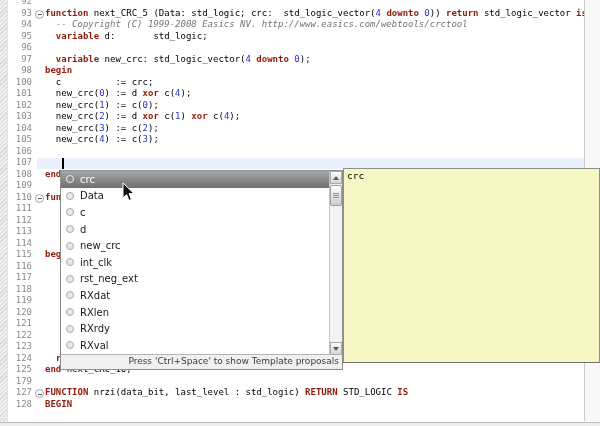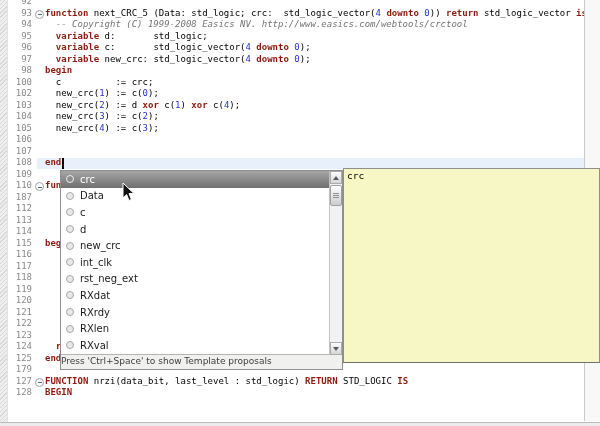--- a/index.html
+++ b/index.html
@@ -61,21 +61,21 @@
   .sb-up::after{content:"";border-left:3px solid transparent;border-right:3px solid transparent;
           border-bottom:4px solid #5a5a5a;}
   .sb-down::after{content:"";border-left:3px solid transparent;border-right:3px solid transparent;
           border-top:4px solid #5a5a5a;}
   .sb-thumb{position:absolute;left:0;top:14px;width:12px;height:21px;border-radius:2px;
           background:linear-gradient(#ffffff,#cccccc);border:1px solid #9f9f9f;
           box-sizing:border-box;}
   .sb-thumb::after{content:"";position:absolute;left:2px;top:7px;width:6px;height:5px;
           background:repeating-linear-gradient(#8f8f8f 0 1px,transparent 1px 2px);}
   .pfooter{position:absolute;left:0;bottom:0;right:0;height:15px;background:#f0f0ee;
-           border-top:1px solid #b5b5b5;box-sizing:border-box;text-align:left;
+           border-top:1px solid #b5b5b5;box-sizing:border-box;text-align:right;
            font-family:"DejaVu Sans",sans-serif;font-size:9px;color:#3d3d3d;
            line-height:13px;padding-right:3px;}
   
   .mouse{position:absolute;left:122px;top:183px;z-index:20;}
 </style>
 </head>
 <body>
 
 <div class="screen">
 
@@ -100,36 +100,40 @@
         <span class="code"><span class="tok-cm">  -- Copyright (C) 1999-2008 Easics NV. http://www.easics.com/webtools/crctool</span></span>
       </div>
       <div class="row">
         <span class="ln">95</span>
         <span class="foldc"></span>
         <span class="code"><span class="tok-pl">  </span><span class="tok-kw">variable</span><span class="tok-pl"> d:       std_logic;</span></span>
       </div>
       <div class="row">
         <span class="ln">96</span>
         <span class="foldc"></span>
-        <span class="code"><span class="tok-pl">  </span><span class="tok-kw">variable</span><span class="tok-pl"> c:       std_logic_vector(</span><span class="tok-num">4</span><span class="tok-pl"> </span><span class="tok-kw">downto</span><span class="tok-pl"> </span><span class="tok-num">0</span><span class="tok-pl">);</span></span>
       </div>
       <div class="row">
         <span class="ln">97</span>
         <span class="foldc"></span>
         <span class="code"><span class="tok-pl">  </span><span class="tok-kw">variable</span><span class="tok-pl"> new_crc: std_logic_vector(</span><span class="tok-num">4</span><span class="tok-pl"> </span><span class="tok-kw">downto</span><span class="tok-pl"> </span><span class="tok-num">0</span><span class="tok-pl">);</span></span>
       </div>
       <div class="row">
         <span class="ln">98</span>
         <span class="foldc"></span>
         <span class="code"><span class="tok-kw">begin</span></span>
       </div>
       <div class="row">
         <span class="ln">100</span>
         <span class="foldc"></span>
         <span class="code"><span class="tok-pl">  c          := crc;</span></span>
+      </div>
+      <div class="row">
+        <span class="ln">101</span>
+        <span class="foldc"></span>
+        <span class="code"><span class="tok-pl">  new_crc(</span><span class="tok-num">0</span><span class="tok-pl">) := d </span><span class="tok-kw">xor</span><span class="tok-pl"> c(</span><span class="tok-num">4</span><span class="tok-pl">);</span></span>
       </div>
       <div class="row">
         <span class="ln">102</span>
         <span class="foldc"></span>
         <span class="code"><span class="tok-pl">  new_crc(</span><span class="tok-num">1</span><span class="tok-pl">) := c(</span><span class="tok-num">0</span><span class="tok-pl">);</span></span>
       </div>
       <div class="row">
         <span class="ln">103</span>
         <span class="foldc"></span>
         <span class="code"><span class="tok-pl">  new_crc(</span><span class="tok-num">2</span><span class="tok-pl">) := d </span><span class="tok-kw">xor</span><span class="tok-pl"> c(</span><span class="tok-num">1</span><span class="tok-pl">) </span><span class="tok-kw">xor</span><span class="tok-pl"> c(</span><span class="tok-num">4</span><span class="tok-pl">);</span></span>
@@ -165,21 +169,21 @@
         <span class="code"></span>
       </div>
       <div class="row">
         <span class="ln">110</span>
         <span class="foldc">
           <span class="fold-icon"></span>
         </span>
         <span class="code"><span class="tok-kw">function</span></span>
       </div>
       <div class="row">
-        <span class="ln">187</span>
+        <span class="ln">111</span>
         <span class="foldc"></span>
         <span class="code"></span>
       </div>
       <div class="row">
         <span class="ln">112</span>
         <span class="foldc"></span>
         <span class="code"></span>
       </div>
       <div class="row">
         <span class="ln">113</span>
@@ -306,25 +310,25 @@
         <div class="pitem">
           <span class="picon"></span>
           <span>rst_neg_ext</span>
         </div>
         <div class="pitem">
           <span class="picon"></span>
           <span>RXdat</span>
         </div>
         <div class="pitem">
           <span class="picon"></span>
+          <span>RXlen</span>
+        </div>
+        <div class="pitem">
+          <span class="picon"></span>
           <span>RXrdy</span>
-        </div>
-        <div class="pitem">
-          <span class="picon"></span>
-          <span>RXlen</span>
         </div>
         <div class="pitem">
           <span class="picon"></span>
           <span>RXval</span>
         </div>
         <div class="pitem"></div>
       </div>
     <div class="sb">
       <div class="sb-btn sb-up"></div>
       <div class="sb-thumb"></div>

